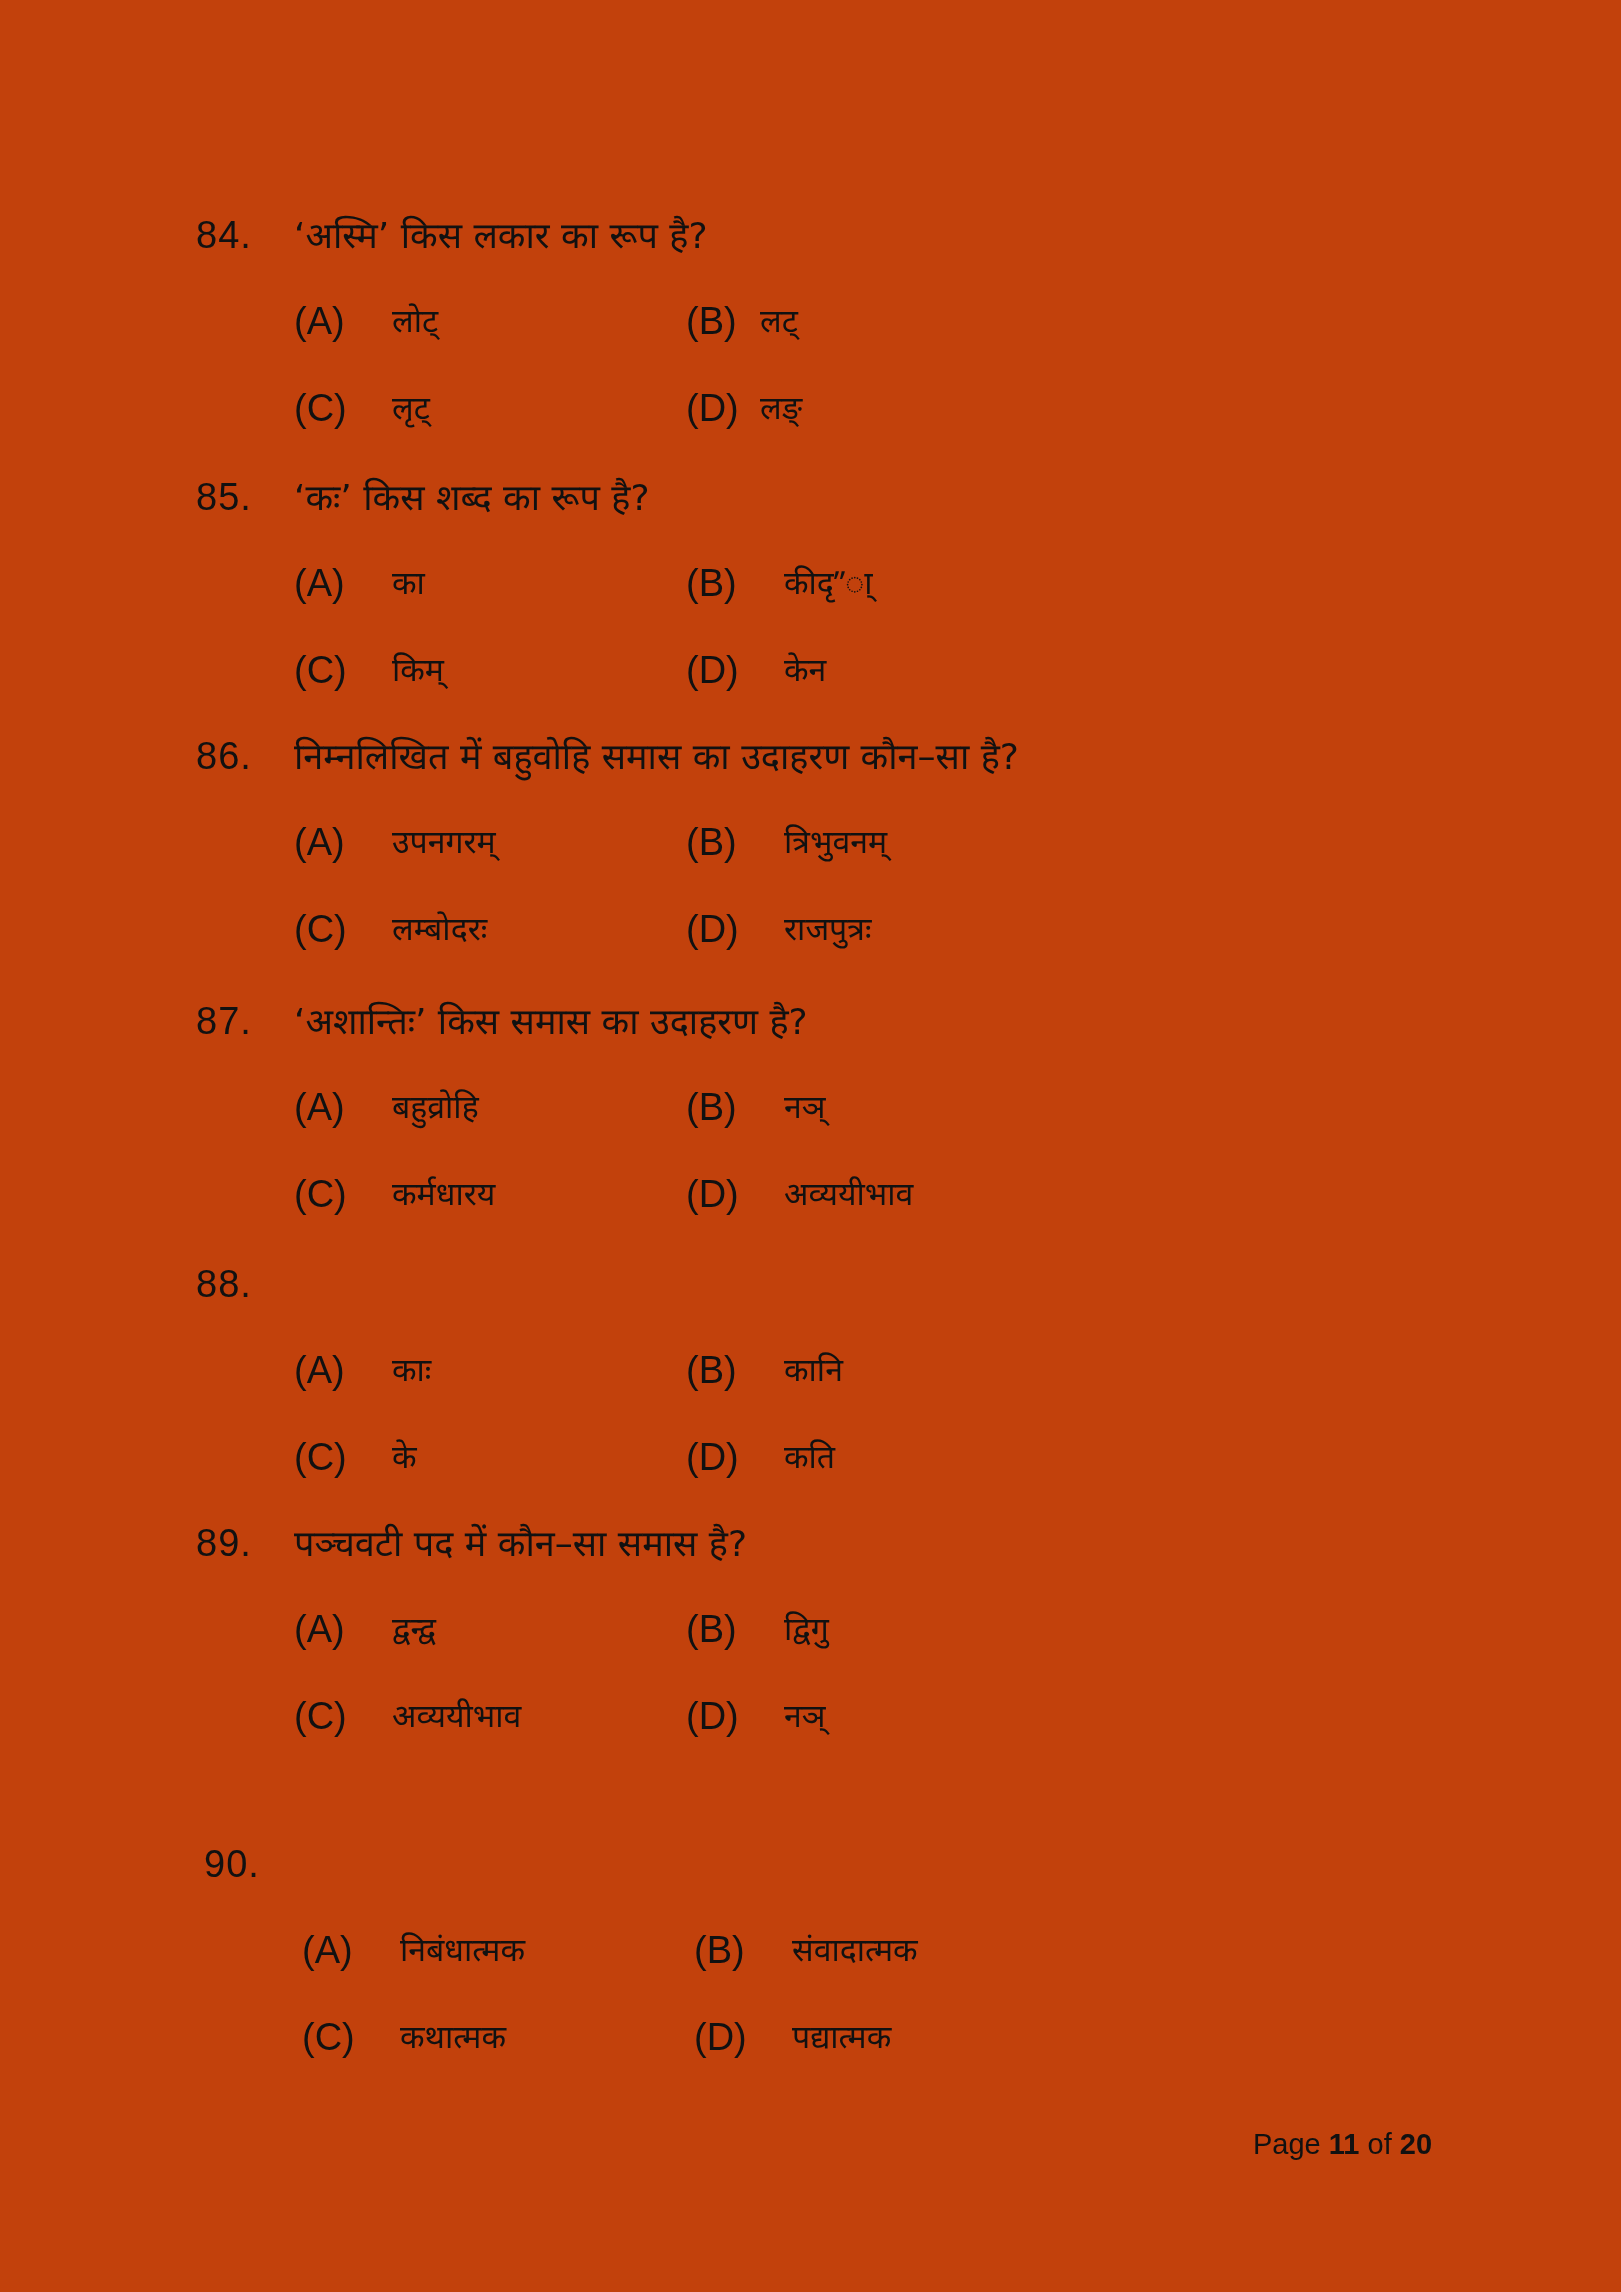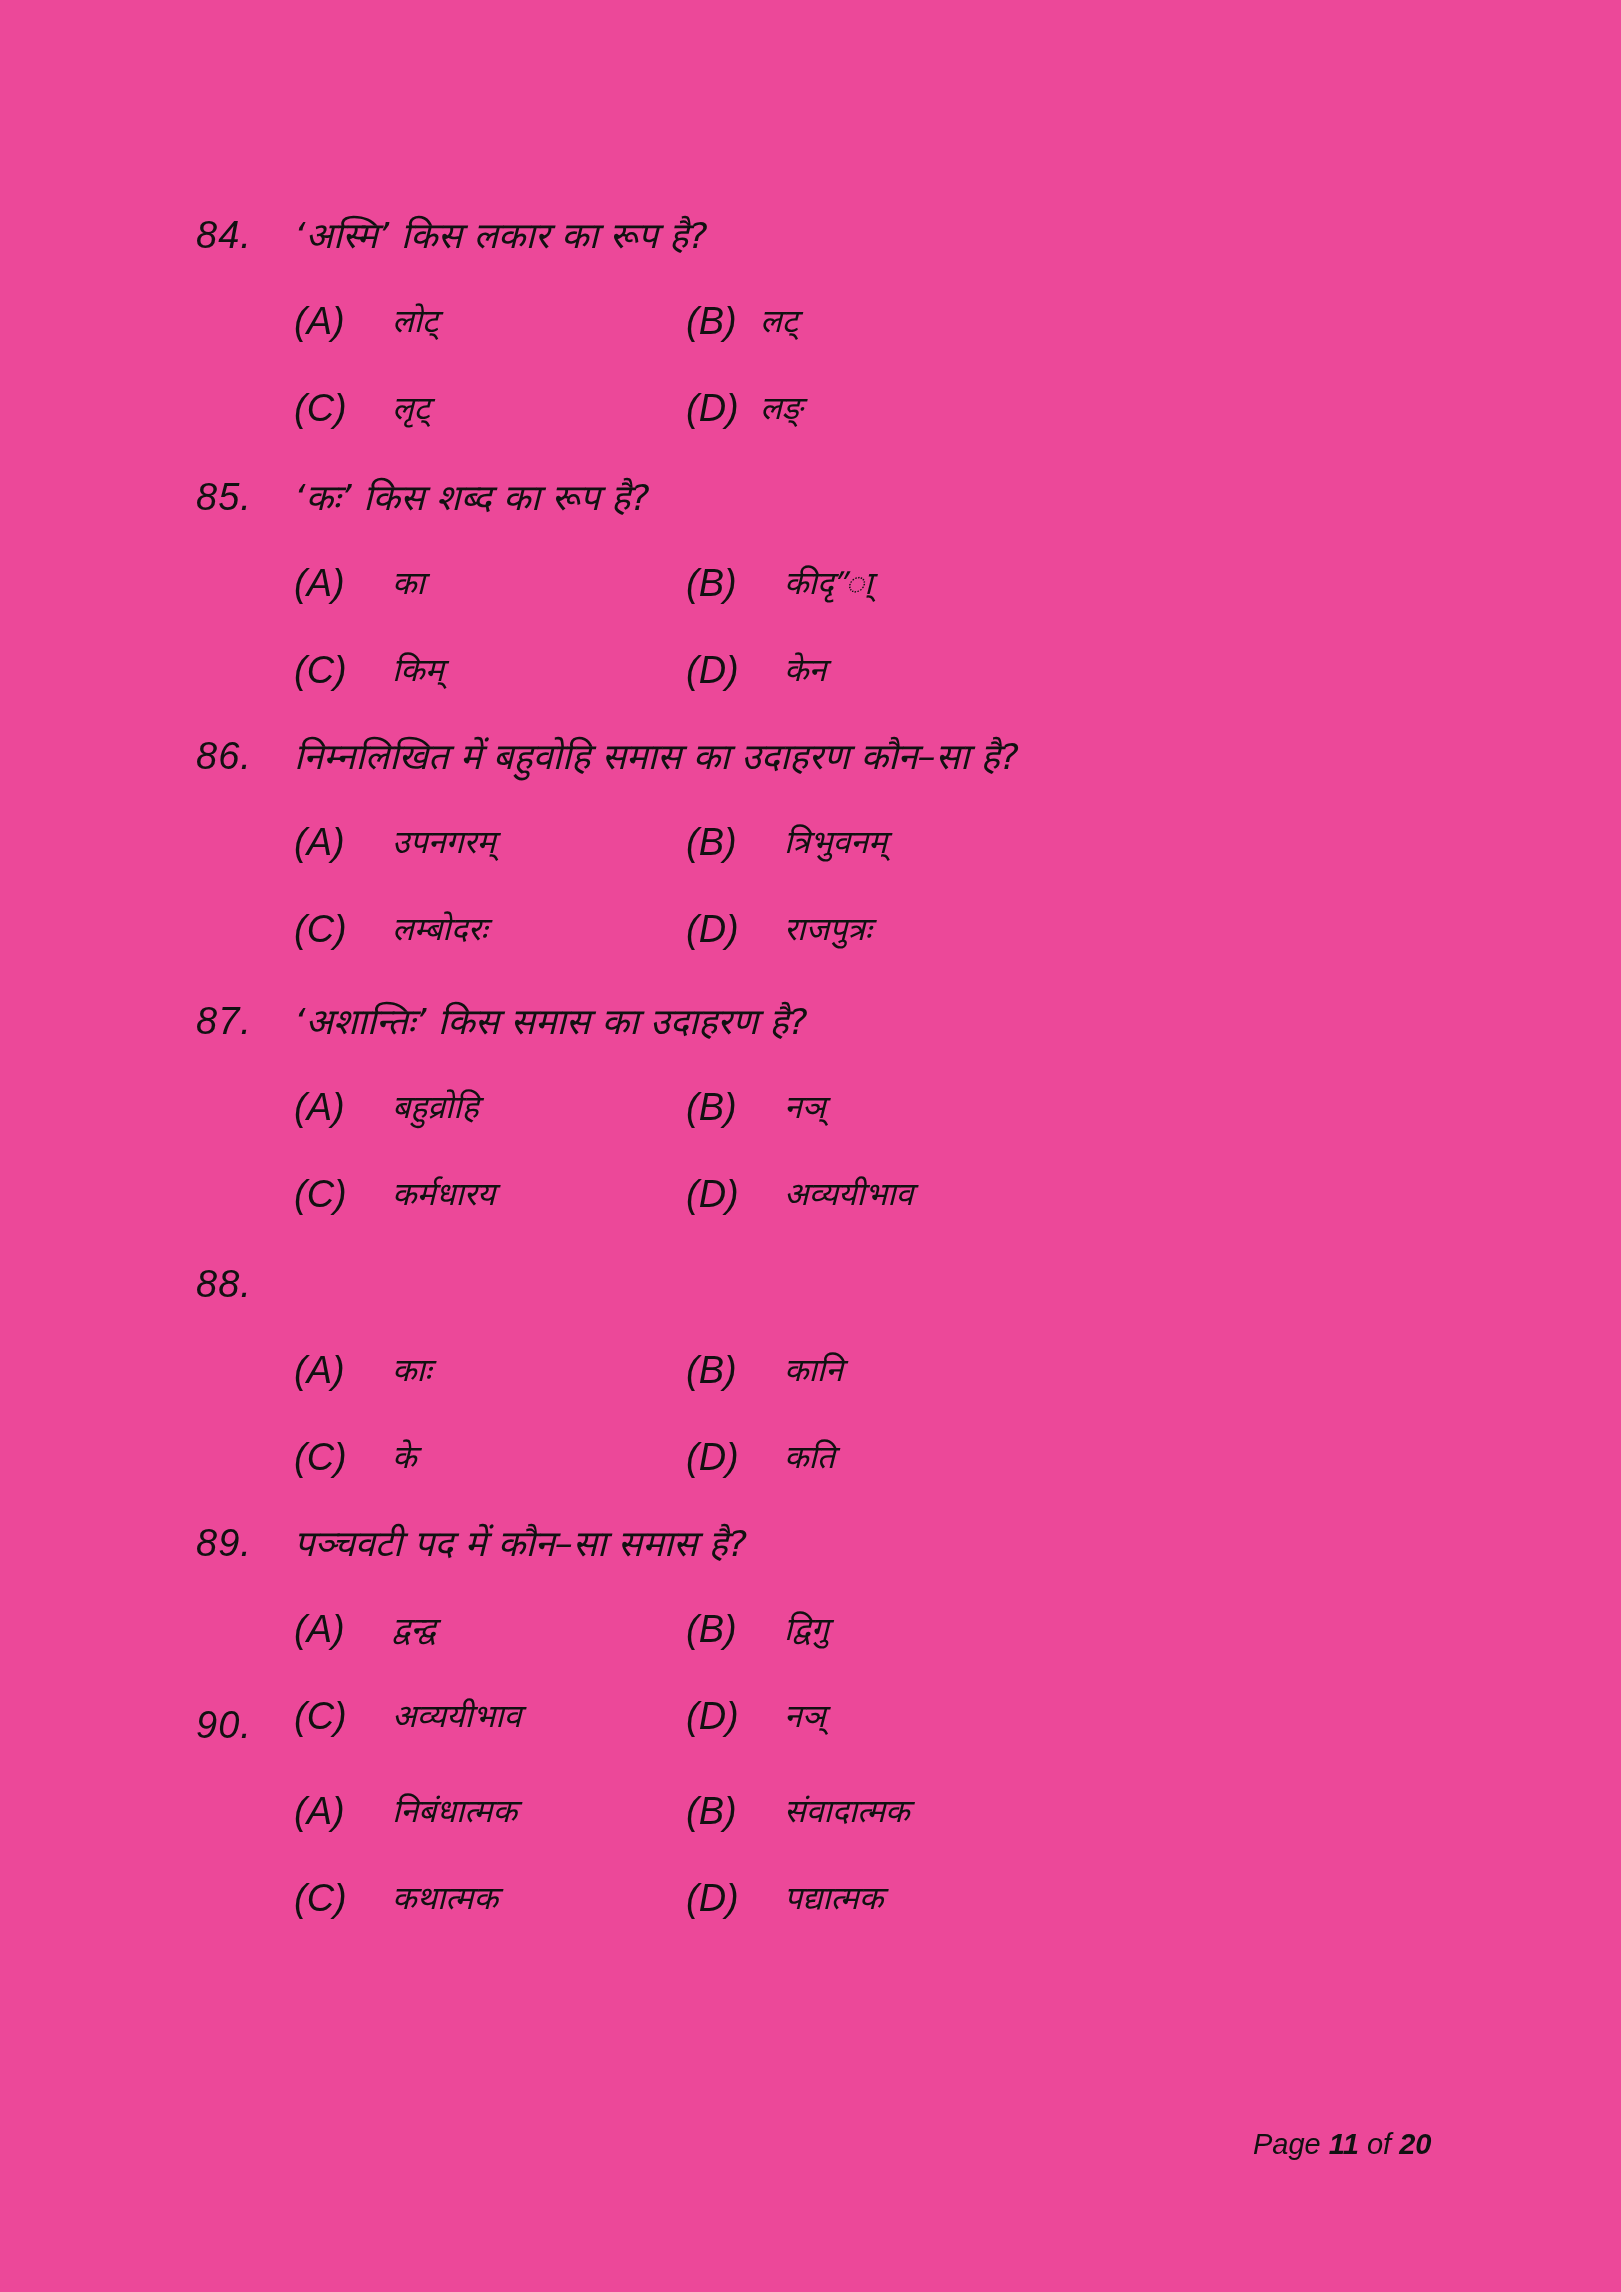--- a/index.html
+++ b/index.html
@@ -13,22 +13,21 @@
       position: relative;
       overflow: hidden;
       color: #111111;
       font-family: "Liberation Sans", "DejaVu Sans", sans-serif;
     }
     .page {
       position: absolute;
       left: 0; top: 0;
       width: 1621px;
       height: 2293px;
-      background: #ec4899;
-      font-style: italic;
+      background: #c2410c;
     }
     .question {
       position: absolute;
       left: 196px;
       width: 1274px;
     }
     .q-line {
       position: relative;
       height: 59px;
     }
@@ -256,21 +255,21 @@
         <span class="opt-letter">(C)</span>
         <span class="opt-text">अव्ययीभाव</span>
       </div>
       <div class="opt opt-b">
         <span class="opt-letter">(D)</span>
         <span class="opt-text">नञ्</span>
       </div>
     </div>
   </div>
 
-  <div class="question" style="top:1696px;">
+  <div class="question" style="top:1835px;margin-left:8px;">
     <div class="q-line">
       <span class="q-num">90.</span>
     </div>
     <div class="opt-row">
       <div class="opt opt-a">
         <span class="opt-letter">(A)</span>
         <span class="opt-text">निबंधात्मक</span>
       </div>
       <div class="opt opt-b">
         <span class="opt-letter">(B)</span>

